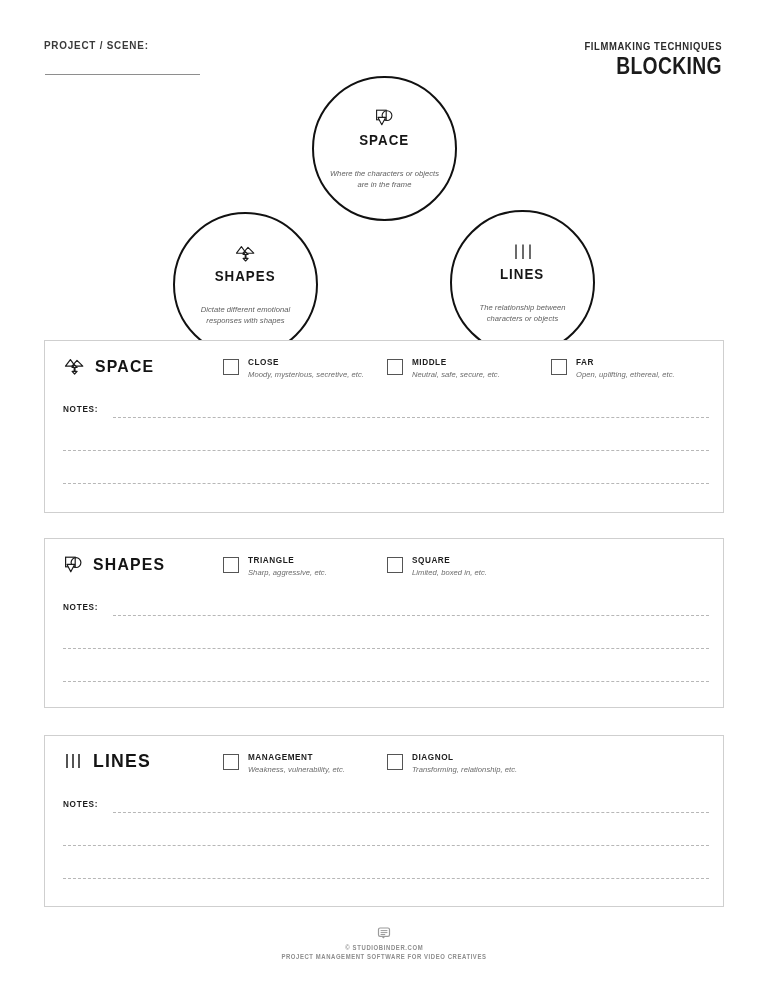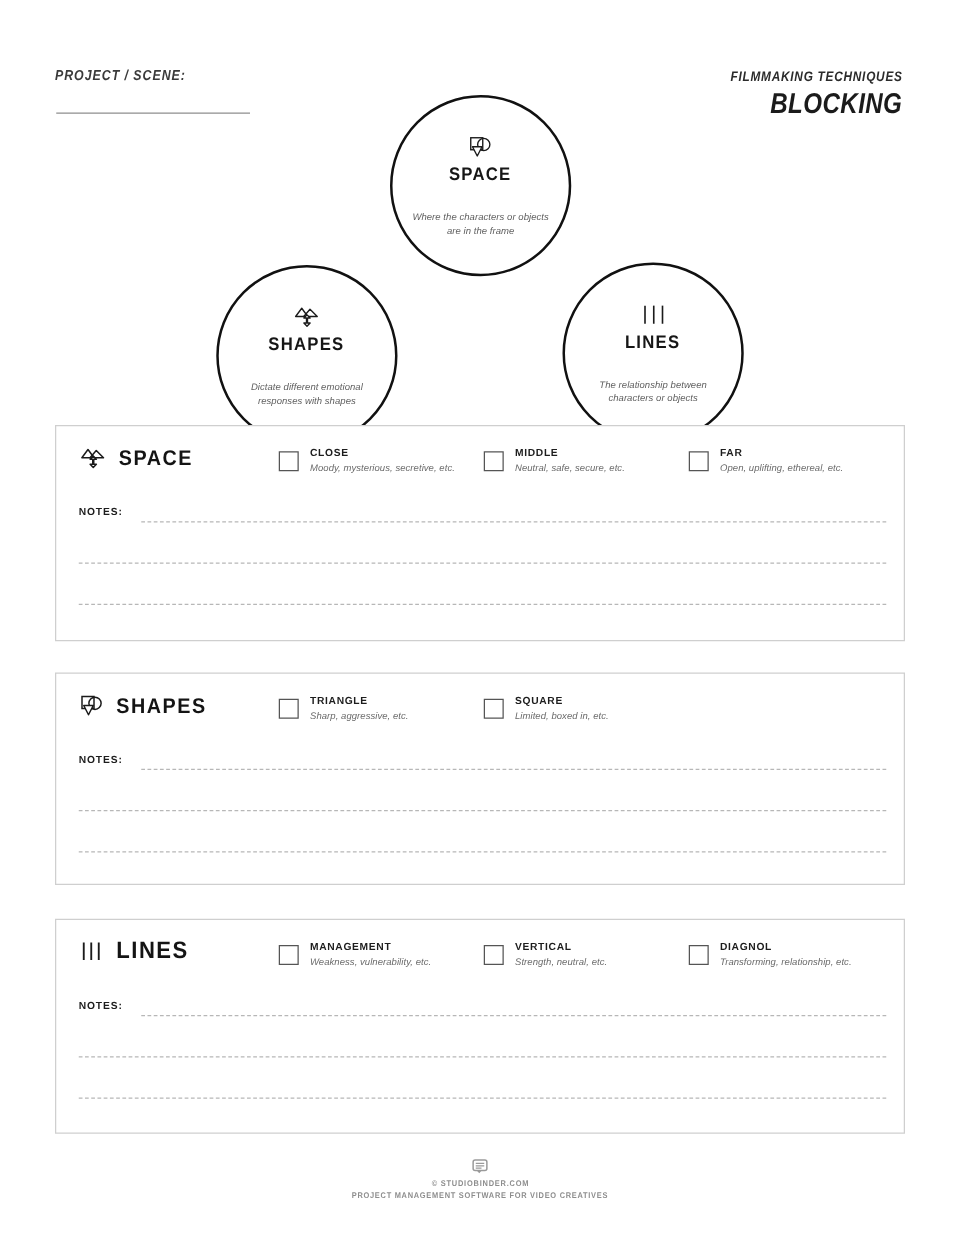--- a/index.html
+++ b/index.html
@@ -7,21 +7,21 @@
   body {
     width: 768px; height: 994px;
     background: #ffffff;
     font-family: "Liberation Sans", sans-serif;
     color: #262626;
     position: relative;
     overflow: hidden;
   }
 
   
-  .header { position: absolute; left: 0; top: 16px; width: 768px; height: 90px; font-style: italic; }
+  .header { position: absolute; left: 0; top: 0; width: 768px; height: 90px; }
   .project-label {
     position: absolute; left: 44px; top: 39px;
     font-family: "Liberation Sans Narrow", "Liberation Sans", sans-serif;
     font-size: 11.5px; font-weight: 700; letter-spacing: 0.9px;
     color: #3a3a3a; transform: scaleX(0.86); transform-origin: left center;
     white-space: nowrap;
   }
   .project-rule {
     position: absolute; left: 45px; top: 74px; width: 155px; height: 1px;
     background: #8e8e8e;
@@ -84,21 +84,21 @@
   .card-title-text {
     font-family: "Liberation Sans Narrow", "Liberation Sans", sans-serif;
     font-size: 17px; font-weight: 700; letter-spacing: 1.3px;
     color: #141414; transform: scaleX(0.93); transform-origin: left center;
     white-space: nowrap;
   }
   .card.c-lines .card-title { top: 14px; }
   .card.c-lines .card-title-text { font-size: 19px; }
 
   .options { position: absolute; left: 178px; top: 17px; width: 492px; display: flex; }
-  .option { display: flex; align-items: center; gap: 9px; width: 164px; }
+  .option { display: flex; align-items: flex-start; gap: 9px; width: 164px; }
   .checkbox {
     width: 16px; height: 16px; flex: 0 0 16px;
     border: 1.6px solid #555; background: #fff; margin-top: 1px;
   }
   .opt-label {
     font-family: "Liberation Sans", sans-serif;
     font-size: 8.2px; font-weight: 700; letter-spacing: 0.55px;
     color: #1d1d1d; line-height: 1.25; white-space: nowrap;
   }
   .opt-desc {
@@ -289,27 +289,20 @@
       <div class="option">
         <div class="checkbox"></div>
         <div>
           <div class="opt-label">MANAGEMENT</div>
           <div class="opt-desc">Weakness, vulnerability, etc.</div>
         </div>
       </div>
       <div class="option">
         <div class="checkbox"></div>
         <div>
-          <div class="opt-label">VERTICAL</div>
-          <div class="opt-desc">Strength, neutral, etc.</div>
-        </div>
-      </div>
-      <div class="option">
-        <div class="checkbox"></div>
-        <div>
           <div class="opt-label">DIAGNOL</div>
           <div class="opt-desc">Transforming, relationship, etc.</div>
         </div>
       </div>
     </div>
   </div>
 
   <div class="notes">
     <div class="notes-label">NOTES:</div>
     <div class="rule r1"></div>

